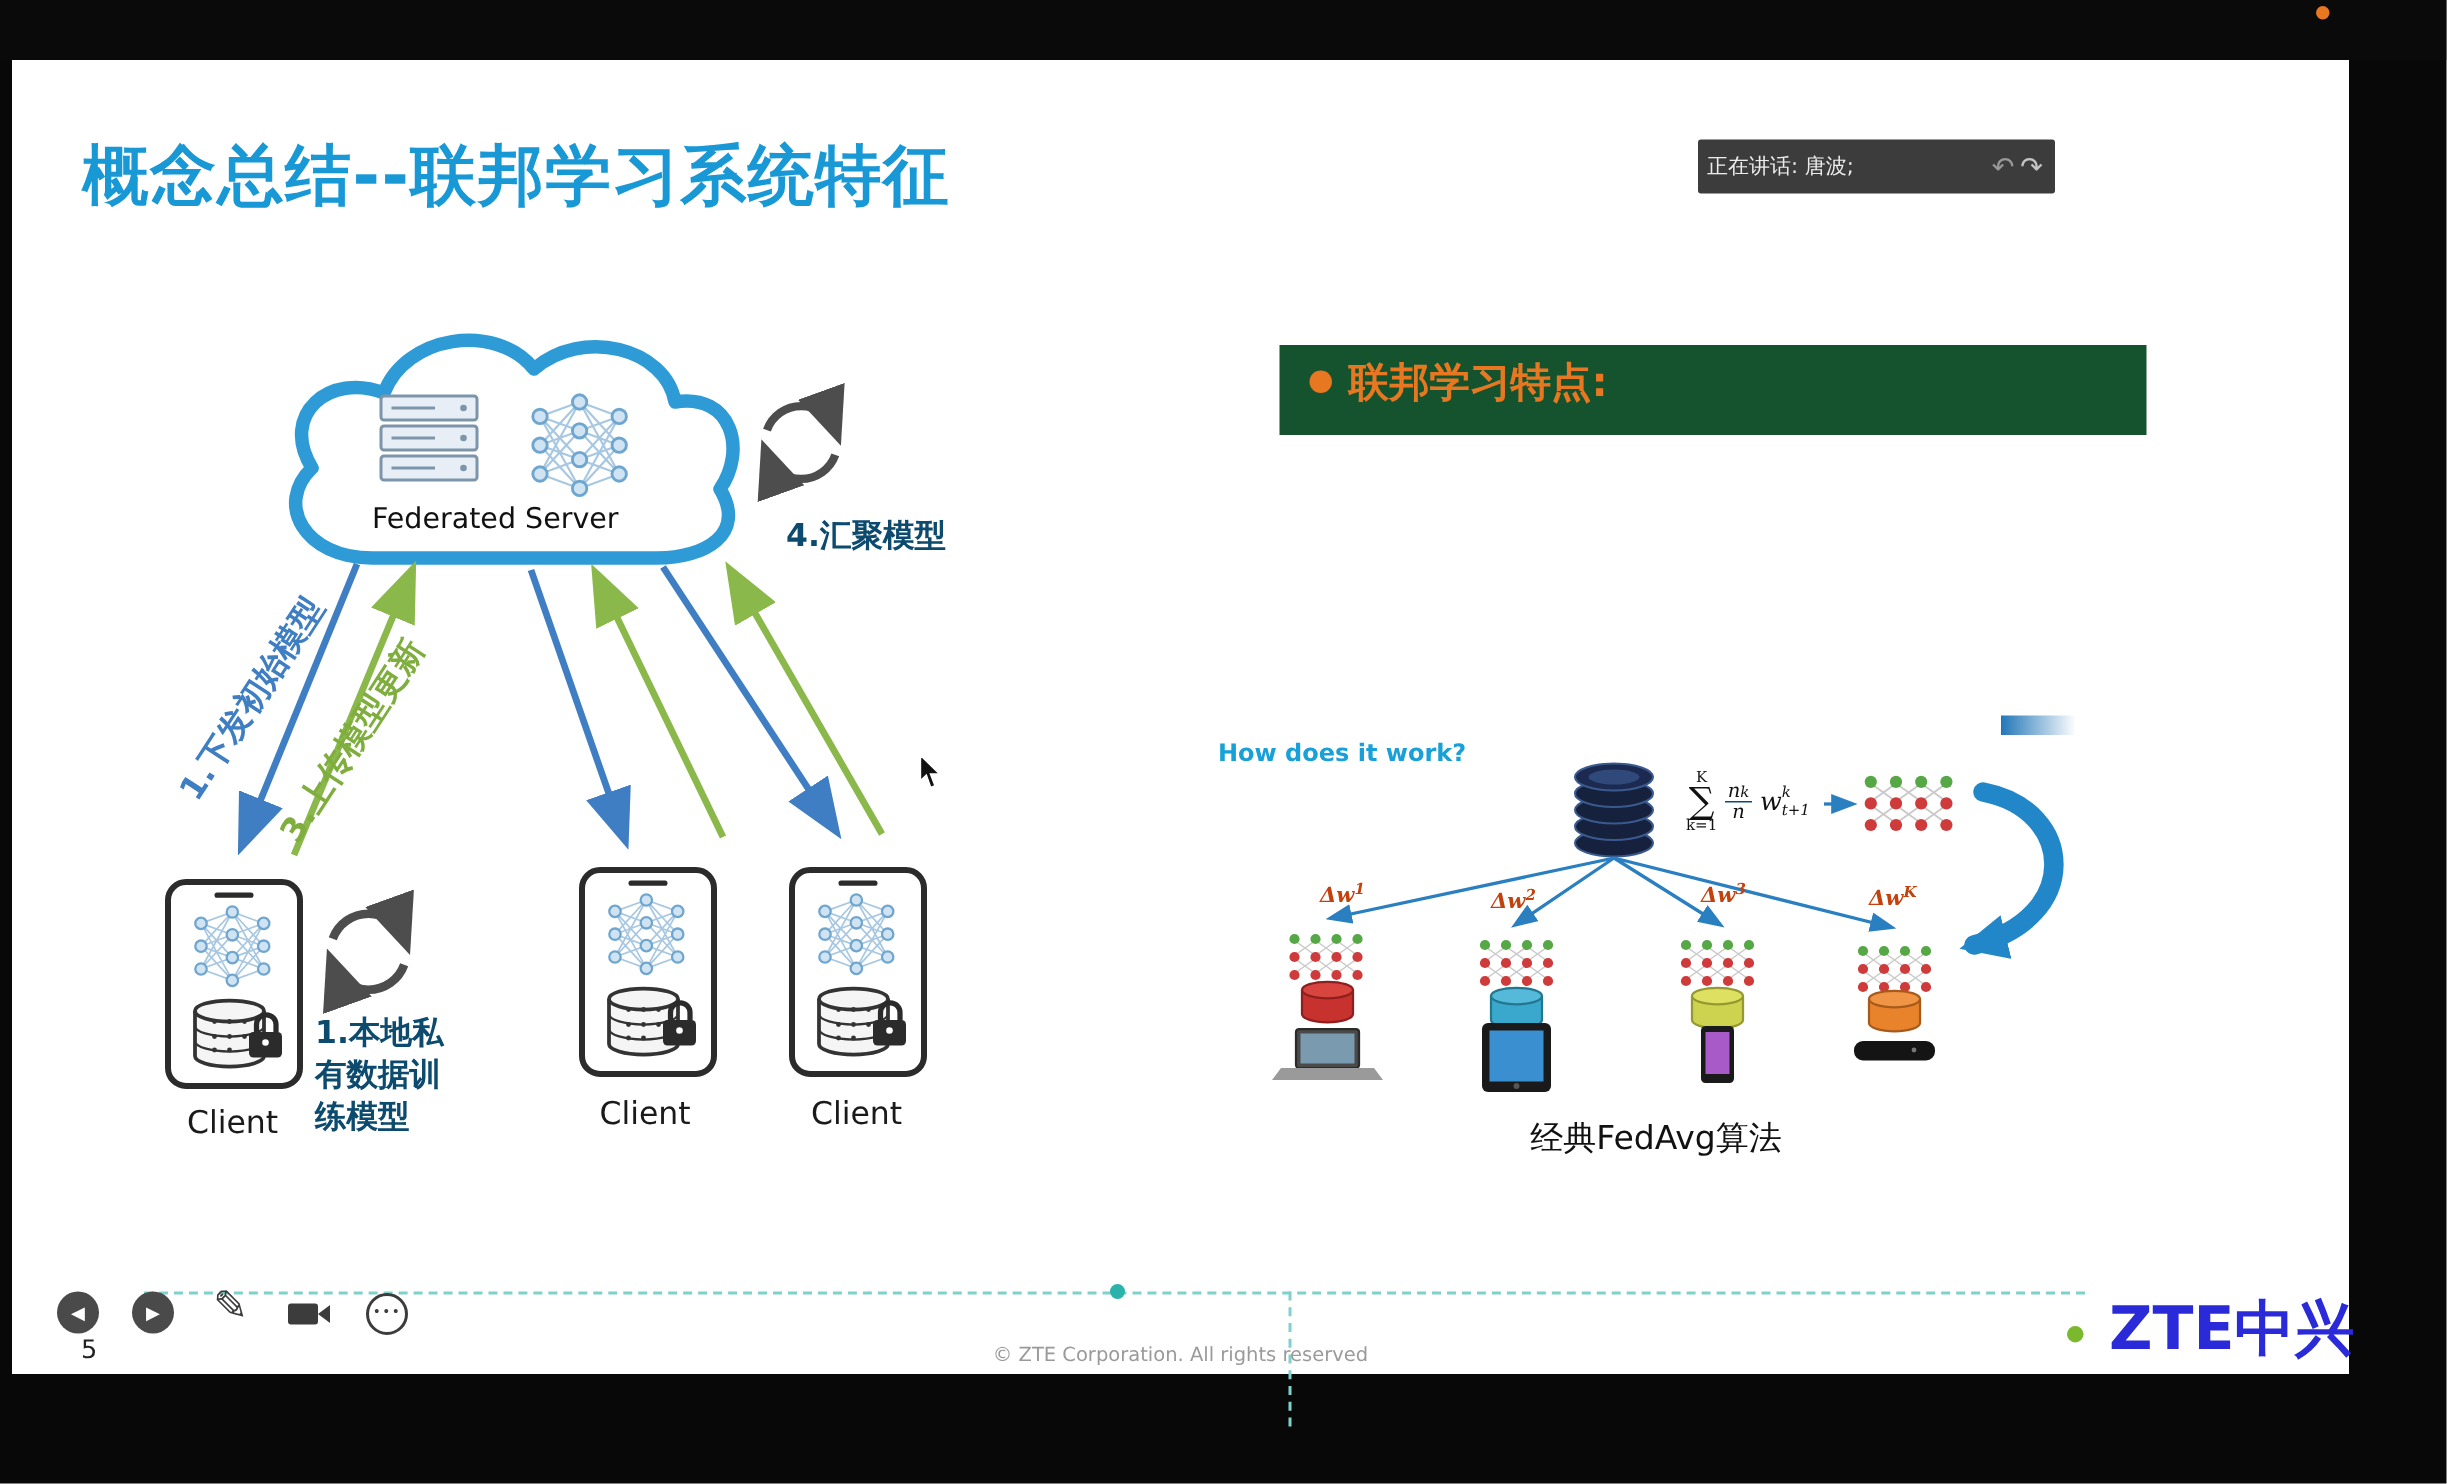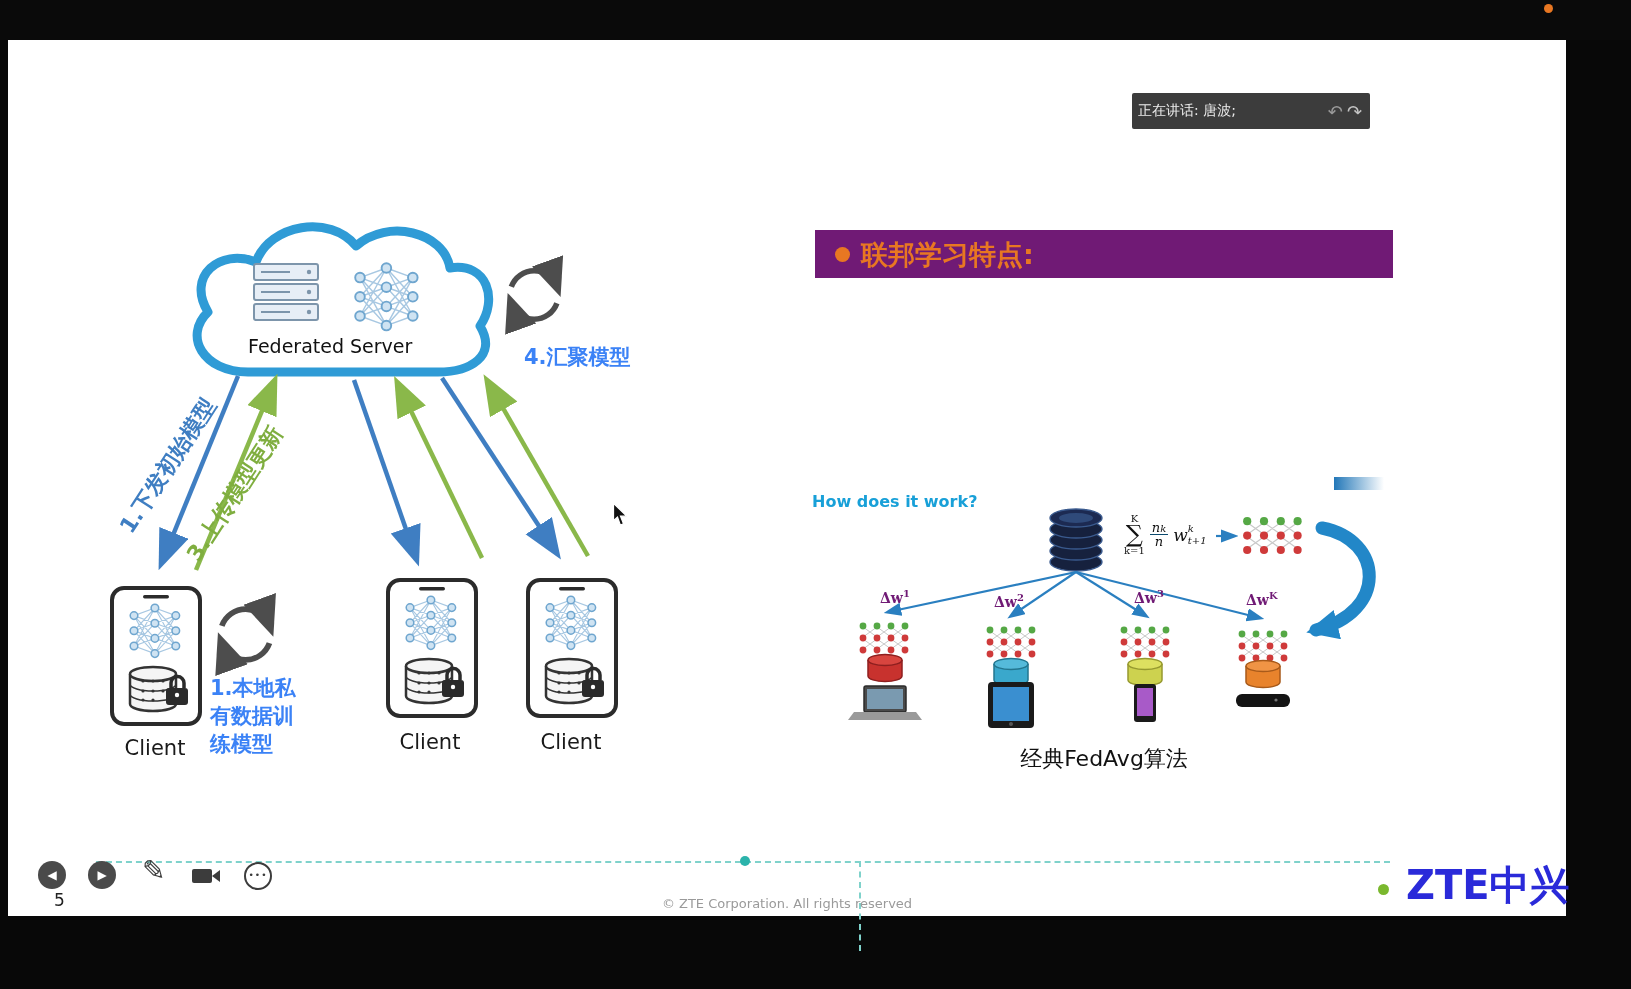--- a/index.html
+++ b/index.html
@@ -7,38 +7,38 @@
        font-family:"DejaVu Sans","Liberation Sans",sans-serif;}
   .abs{position:absolute}
   .slide{position:absolute;left:8px;top:40px;width:1558px;height:876px;background:#ffffff}
   .topbar{position:absolute;left:0;top:0;width:1631px;height:40px;background:#0a0a0a}
   .orange-dot{position:absolute;left:1544px;top:4px;width:9px;height:9px;border-radius:50%;background:#e87722}
   .title{margin:0;position:absolute;left:47px;top:48px;font-size:44px;font-weight:700;color:#1898d5;letter-spacing:1px;white-space:nowrap}
   .speaker-box{position:absolute;left:1124px;top:53px;width:238px;height:36px;background:#3c3c3c;border-radius:2px;display:flex;align-items:center}
   .speaker-text{color:#ececec;font-size:14px;padding-left:6px;flex:1;white-space:nowrap}
   .speaker-icons{display:flex;gap:4px;padding-right:8px;font-size:18px;color:#999}
   .rotlabel{position:absolute;font-weight:700;font-size:22px;white-space:nowrap}
-  .graytext{color:#3b82f6;font-weight:700}
+  .graytext{color:#0c4a6e;font-weight:700}
   .client-label{position:absolute;text-align:center;font-weight:400;font-size:21px;color:#1a1a1a}
-  .feature-bar{position:absolute;left:807px;top:190px;width:578px;height:48px;background:#701a75}
+  .feature-bar{position:absolute;left:845px;top:190px;width:578px;height:60px;background:#14532d}
   .feature-bullet{position:absolute;left:20px;top:17px;width:15px;height:15px;border-radius:50%;background:#e87722}
   .feature-title{position:absolute;left:46px;top:7px;font-size:27px;font-weight:700;color:#e87722;white-space:nowrap}
   .feature-list{position:absolute;left:810px;top:243px;font-size:24px;line-height:36.5px;color:#141414;white-space:nowrap}
   .how-title{position:absolute;left:804px;top:452px;font-size:16px;font-weight:700;color:#18a0d8;white-space:nowrap}
   .gradient-bar{position:absolute;left:1326px;top:437px;width:50px;height:13px;background:linear-gradient(90deg,#2277b8,#ffffff)}
   .formula{position:absolute;left:1116px;top:474px;display:flex;align-items:center;gap:5px;color:#111;
            font-family:"DejaVu Serif","Liberation Serif",serif}
   .fcol{display:flex;flex-direction:column;align-items:center;line-height:1}
   .fsmall{font-size:10px}
   .sigma{font-size:24px;line-height:0.9}
   .frac{font-size:13px;font-style:italic}
   .frac .num{border-bottom:1px solid #0c4a6e;padding:0 2px}
   .wbase{font-size:17px;font-style:italic}
   .wscripts{display:flex;flex-direction:column;font-size:10px;font-style:italic;line-height:1.15}
-  .delta{position:absolute;font-family:"DejaVu Serif","Liberation Serif",serif;font-weight:700;font-size:14px;color:#701a75;white-space:nowrap}
+  .delta{position:absolute;font-family:"DejaVu Serif","Liberation Serif",serif;font-style:italic;font-weight:700;font-size:14px;color:#c2410c;white-space:nowrap}
   .delta .dsup{font-size:10px;vertical-align:super}
   .caption{position:absolute;left:1096px;top:719px;transform:translate(-50%,-50%);font-size:22px;color:#111;white-space:nowrap}
   .dash-h{position:absolute;left:88px;top:821px;width:1294px;border-top:2px dashed #7fd2cb}
   .dash-v{position:absolute;left:851px;top:821px;height:90px;border-left:2px dashed #7fd2cb}
   .teal-dot{position:absolute;left:732px;top:816px;width:10px;height:10px;border-radius:50%;background:#2bb3ab}
   .ctrl-circle{position:absolute;width:28px;height:28px;border-radius:50%;background:#4a4a4a;color:#fff;text-align:center;line-height:28px;font-size:12px;cursor:pointer}
   .pencil{position:absolute;left:134px;top:814px;font-size:28px;color:#3c3c3c;cursor:pointer}
   .ellipsis-btn{position:absolute;left:236px;top:822px;width:24px;height:24px;border:2px solid #3c3c3c;border-radius:50%;text-align:center;line-height:23px;font-size:9px;letter-spacing:1px;color:#3c3c3c;cursor:pointer}
   .page-num{position:absolute;left:46px;top:850px;font-size:17px;color:#222}
   .copyright{position:absolute;left:0;top:856px;width:100%;text-align:center;font-size:13px;color:#9a9a9a}
@@ -51,20 +51,21 @@
 </style>
 </head>
 <body>
 
 <div class="topbar">
   <div class="orange-dot"></div>
 </div>
 
 <div class="slide">
 
+  <h1 class="title">概念总结--联邦学习系统特征</h1>
 
   <div class="speaker-box">
     <span class="speaker-text">正在讲话: 唐波;</span>
     <span class="speaker-icons">
       <span>↶</span>
       <span style="color:#c4c4c4">↷</span>
     </span>
   </div>
 
   <svg class="abs" style="left:90px;top:170px" width="580" height="560" viewBox="0 0 580 560">

